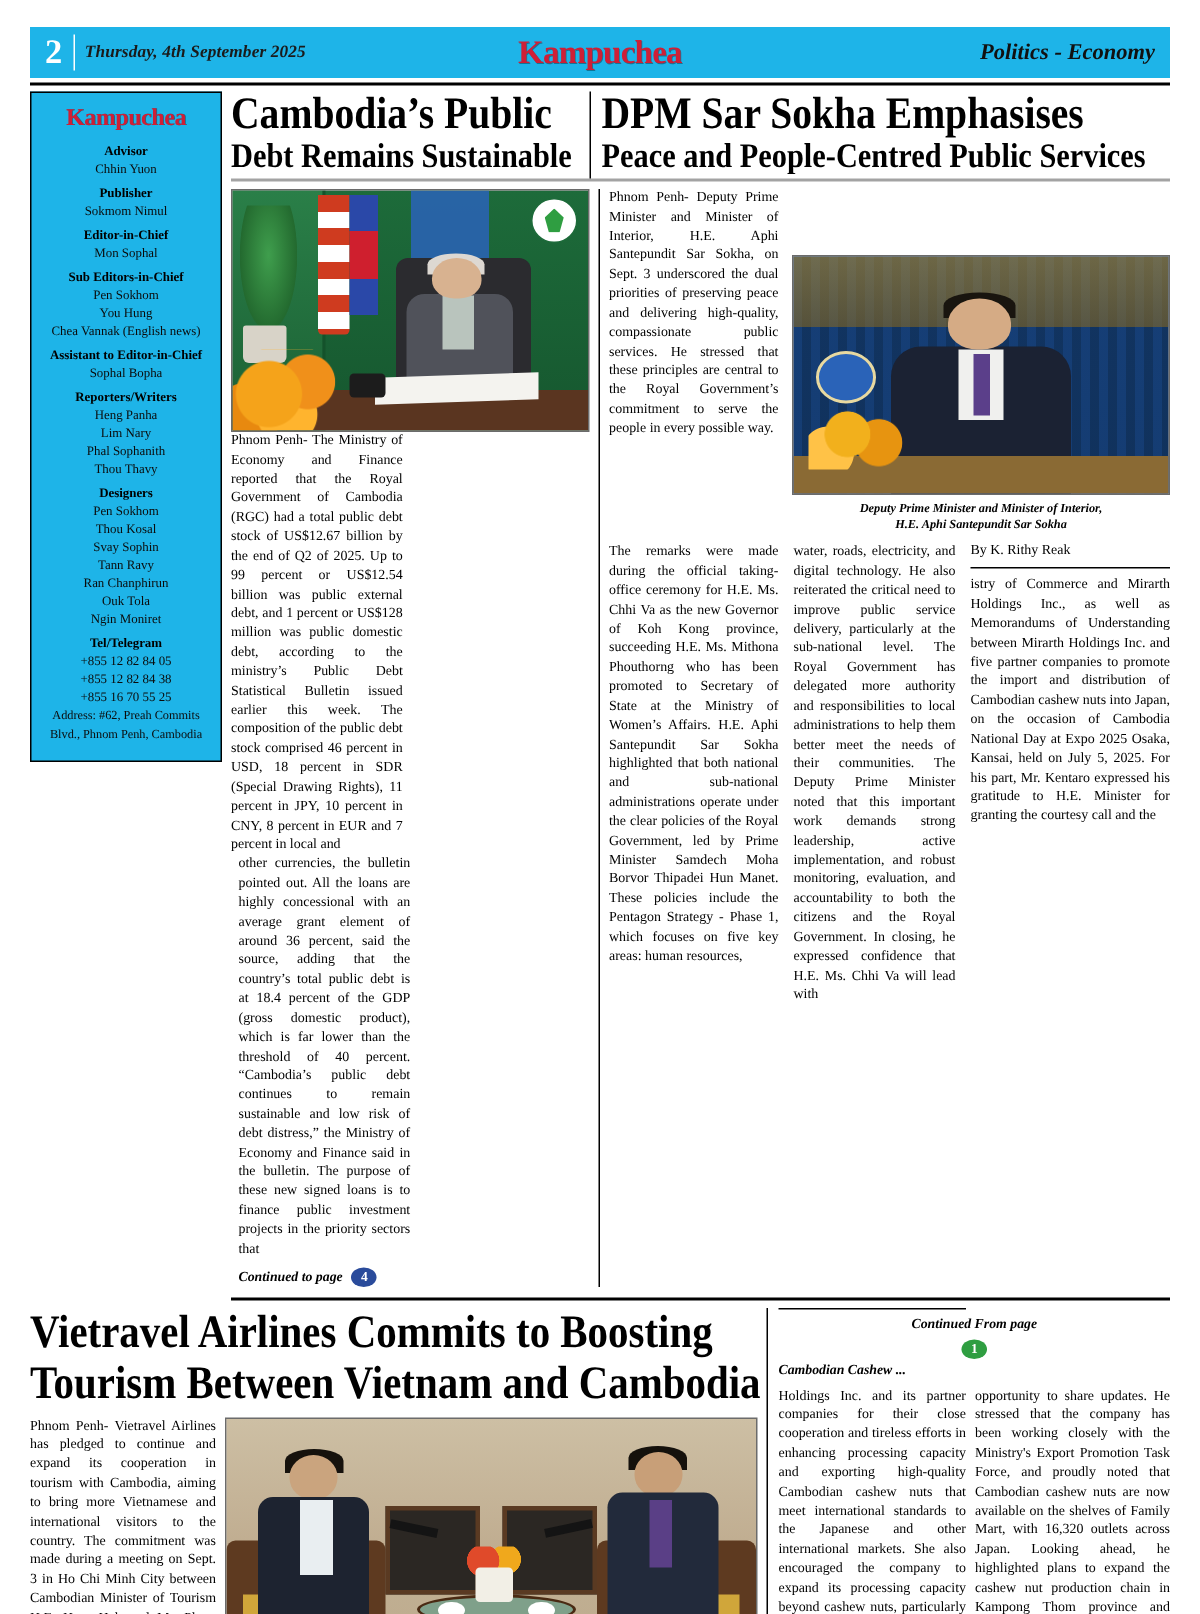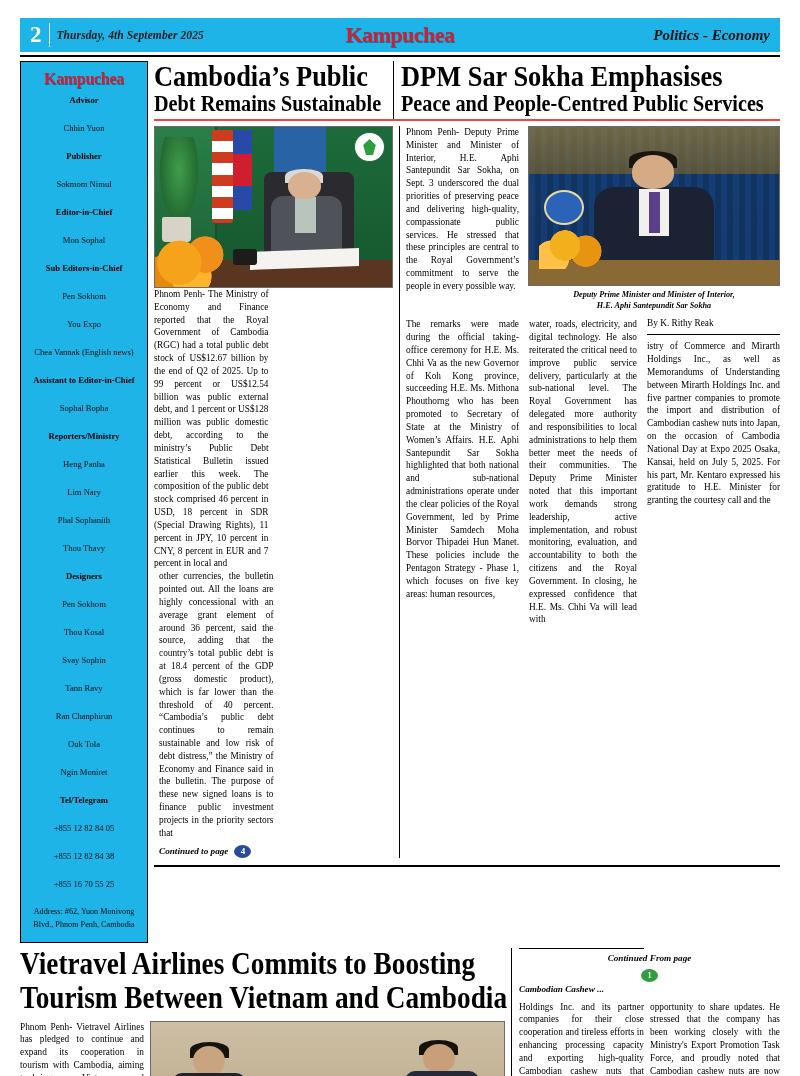--- a/index.html
+++ b/index.html
@@ -58,27 +58,27 @@
     text-align: center;
     margin-right: 6px;
     align-self: flex-start;
   }
   .sidebar .logo {
     font-weight: bold; font-size: 16px; color: #cf1f36;
     margin: 2px 0 7px 0; letter-spacing: -.3px;
     text-shadow: .5px .5px 0 rgba(0,0,0,.4);
   }
   .sb-role { font-weight: bold; font-size: 8.6px; margin: 6px 0 2px; color: #000; }
-  .sb-name { font-size: 8.6px; margin: 18px 0; color: #0b0b0b; }
+  .sb-name { font-size: 8.6px; margin: 2px 0; color: #0b0b0b; }
   .sb-addr { font-size: 8.2px; margin: 3px 0; color: #0b0b0b; line-height: 1.25; }
 
   .content { flex: 1; min-width: 0; }
 
   
-  .head-row { display: flex; border-bottom: 2px solid #ef4444; }
+  .head-row { display: flex; border-bottom: 2px solid #a3a3a3; }
   .head-left { width: 240px; flex: 0 0 240px; border-right: 1px solid #000; padding-right: 6px; }
   .head-right { flex: 1; padding-left: 7px; }
   .hl {
     font-family: "Liberation Serif", serif;
     font-weight: bold;
     line-height: 1.0;
     transform: scaleX(.88);
     transform-origin: left center;
     white-space: nowrap;
   }
@@ -241,47 +241,47 @@
       <div class="sb-name">Chhin Yuon</div>
 
       <div class="sb-role">Publisher</div>
       <div class="sb-name">Sokmom Nimul</div>
 
       <div class="sb-role">Editor-in-Chief</div>
       <div class="sb-name">Mon Sophal</div>
 
       <div class="sb-role">Sub Editors-in-Chief</div>
       <div class="sb-name">Pen Sokhom</div>
-      <div class="sb-name">You Expo</div>
+      <div class="sb-name">You Hung</div>
       <div class="sb-name">Chea Vannak (English news)</div>
 
       <div class="sb-role">Assistant to Editor-in-Chief</div>
       <div class="sb-name">Sophal Bopha</div>
 
-      <div class="sb-role">Reporters/Ministry</div>
+      <div class="sb-role">Reporters/Writers</div>
       <div class="sb-name">Heng Panha</div>
       <div class="sb-name">Lim Nary</div>
       <div class="sb-name">Phal Sophanith</div>
       <div class="sb-name">Thou Thavy</div>
 
       <div class="sb-role">Designers</div>
       <div class="sb-name">Pen Sokhom</div>
       <div class="sb-name">Thou Kosal</div>
       <div class="sb-name">Svay Sophin</div>
       <div class="sb-name">Tann Ravy</div>
       <div class="sb-name">Ran Chanphirun</div>
       <div class="sb-name">Ouk Tola</div>
       <div class="sb-name">Ngin Moniret</div>
 
       <div class="sb-role">Tel/Telegram</div>
       <div class="sb-name">+855 12 82 84 05</div>
       <div class="sb-name">+855 12 82 84 38</div>
       <div class="sb-name">+855 16 70 55 25</div>
 
-      <div class="sb-addr">Address: #62, Yuon Monivong</div>
+      <div class="sb-addr">Address: #62, Preah Commits</div>
       <div class="sb-addr">Blvd., Phnom Penh, Cambodia</div>
     </div>
 
     <div class="content">
 
       <div class="head-row">
         <div class="head-left">
           <div class="hl l1">Cambodia’s Public</div>
           <div class="hl l2">Debt Remains Sustainable</div>
         </div>
@@ -330,21 +330,21 @@
           </div>
         </div>
 
         <div style="flex:1;min-width:0;padding-left:6px;">
           <div style="display:flex;">
             <div class="col" style="width:118px;flex:0 0 118px;padding-left:0;">
               <div class="bodytext">
                   <p>Phnom Penh- Deputy Prime Minister and Minister of Interior, H.E. Aphi Santepundit Sar Sokha, on Sept. 3 underscored the dual priorities of preserving peace and delivering high-quality, compassionate public services. He stressed that these principles are central to the Royal Government’s commitment to serve the people in every possible way.</p>
                 </div>
             </div>
-            <div style="flex:1;min-width:0;padding-left:4px;">
+            <div style="flex:1;min-width:0;padding-left:4px;margin-top:44px;">
               <div class="photo ph-stage" style="height:160px;">
                 <div class="curtain"></div>
                   <div class="gold"></div>
                 <div class="suit"></div>
                   <div class="shirt"></div>
                   <div class="tie"></div>
                 <div class="hair"></div>
                   <div class="head"></div>
                 <div class="podium"></div>
                   <div class="seal"></div>

